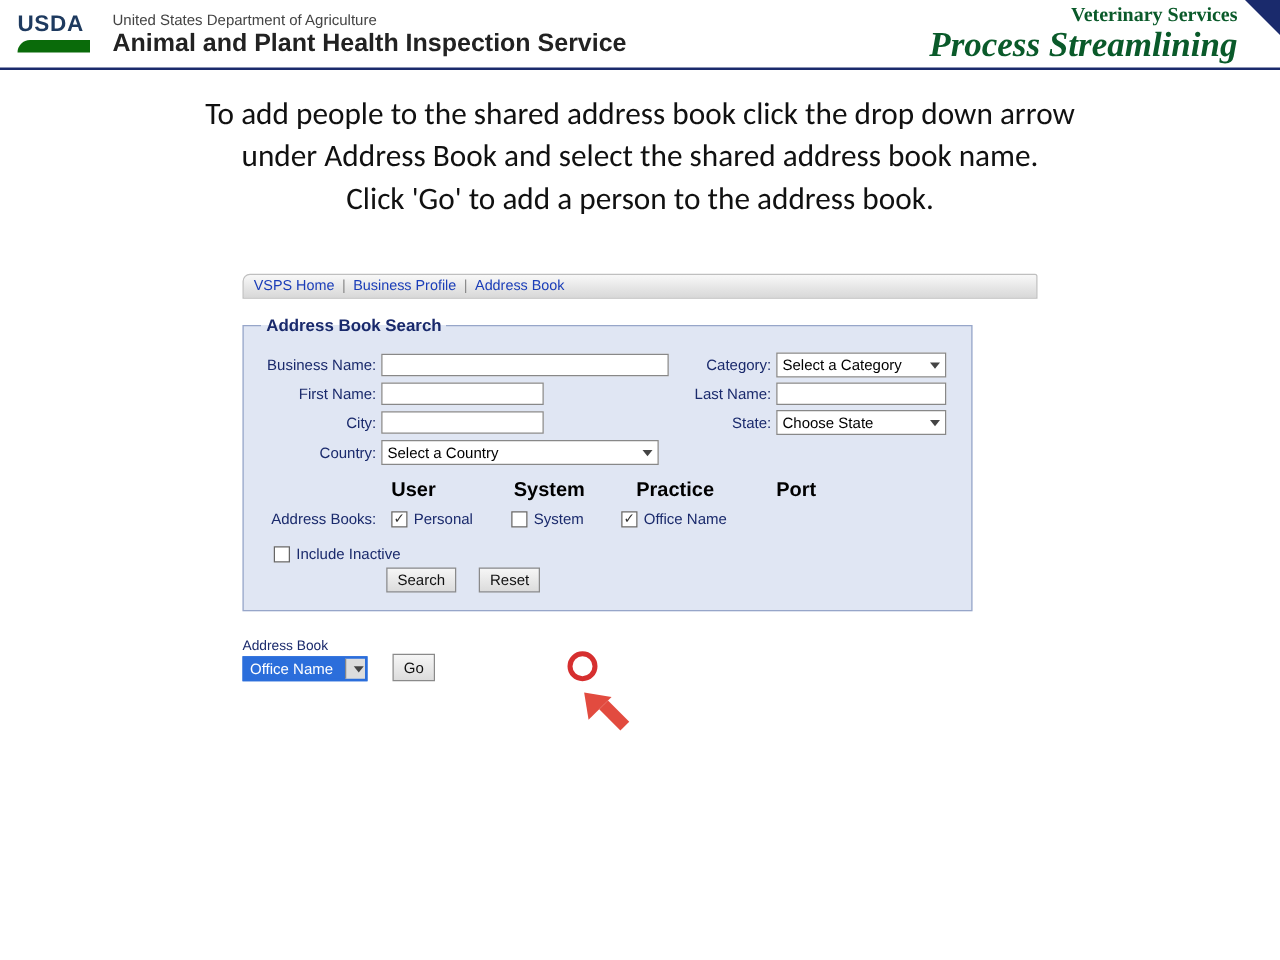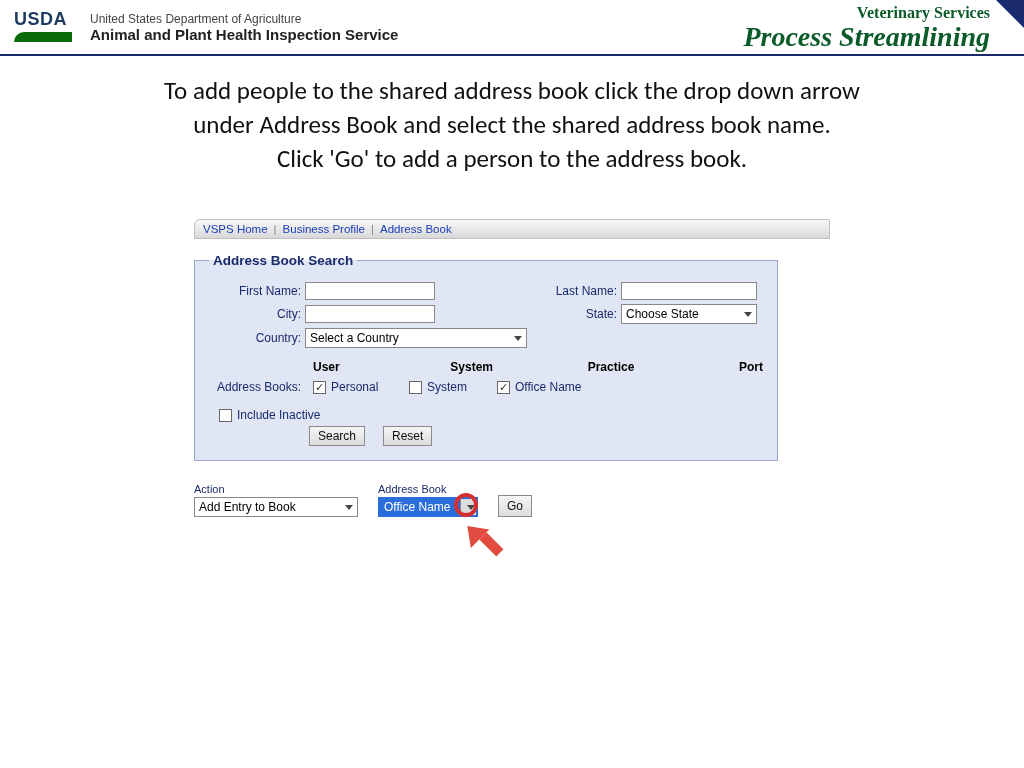--- a/index.html
+++ b/index.html
@@ -30,21 +30,21 @@
     font-weight: 900; font-size: 18px; color: #1e3a5f; letter-spacing: 0.5px;
   }
   .usda-logo .bar {
     height: 10px; background: #0a6b0a; width: 58px; margin-top: 2px;
     border-top-left-radius: 10px;
   }
   .dept {
     line-height: 1.2;
   }
   .dept .line1 { font-size: 12px; color: #444; }
-  .dept .line2 { font-size: 15px; color: #222; font-weight: 600; }
+  .dept .line2 { font-size: 20px; color: #222; font-weight: 600; }
   .header-right {
     text-align: right;
     line-height: 1.05;
     margin-right: 20px;
   }
   .header-right .vs {
     color: #0a5a2a; font-weight: 700; font-size: 16px;
     font-family: Georgia, 'Times New Roman', serif;
   }
   .header-right .ps {
@@ -151,22 +151,21 @@
     border-top: 5px solid #444;
     margin-left: 4px;
   }
   .book-headers {
     display: flex;
     margin-top: 12px;
     margin-left: 104px;
     gap: 42px;
     font-weight: 700;
     color: #000;
-    font-size: 12px;
-    justify-content: space-between;
+    font-size: 16px;
   }
   .book-row {
     display: flex;
     align-items: flex-end;
     margin-top: 6px;
   }
   .cb {
     width: 13px; height: 13px; border: 1px solid #666; background: #fff;
     display: inline-flex; align-items: center; justify-content: center;
     margin-right: 5px;
@@ -262,20 +261,29 @@
     <a>VSPS Home</a>
     <span class="sep">|</span>
     <a>Business Profile</a>
     <span class="sep">|</span>
     <a>Address Book</a>
   </div>
 
   <fieldset class="search">
     <legend>Address Book Search</legend>
 
+    <div class="row">
+      <span class="lbl">Business Name:</span>
+      <input class="txt" style="width: 230px;">
+      <span class="lbl2">Category:</span>
+      <div class="sel" style="width:136px">
+        <span>Select a Category</span>
+        <span class="chev"></span>
+      </div>
+    </div>
 
     <div class="row">
       <span class="lbl">First Name:</span>
       <input class="txt" style="width: 130px;">
       <span class="lbl2" style="width:174px">Last Name:</span>
       <input class="txt" style="width: 136px;">
     </div>
 
     <div class="row">
       <span class="lbl">City:</span>
@@ -322,27 +330,20 @@
     </div>
 
     <div class="row" style="margin-left:100px;margin-top:4px;gap:18px">
       <button class="btn">Search</button>
       <button class="btn">Reset</button>
     </div>
   </fieldset>
 
   <div class="action-area" style="position:relative;">
     <div class="action-col">
-      <span class="colhdr">Action</span>
-      <div class="sel" style="width:164px">
-        <span>Add Entry to Book</span>
-        <span class="chev"></span>
-      </div>
-    </div>
-    <div class="action-col">
       <span class="colhdr">Address Book</span>
       <div class="sel sel-hl" style="width:100px;height:20px">
         <span>Office Name</span>
         <span class="chevbox">
             <span class="chev"></span>
           </span>
       </div>
     </div>
     <button class="btn" style="height:22px">Go</button>
 

